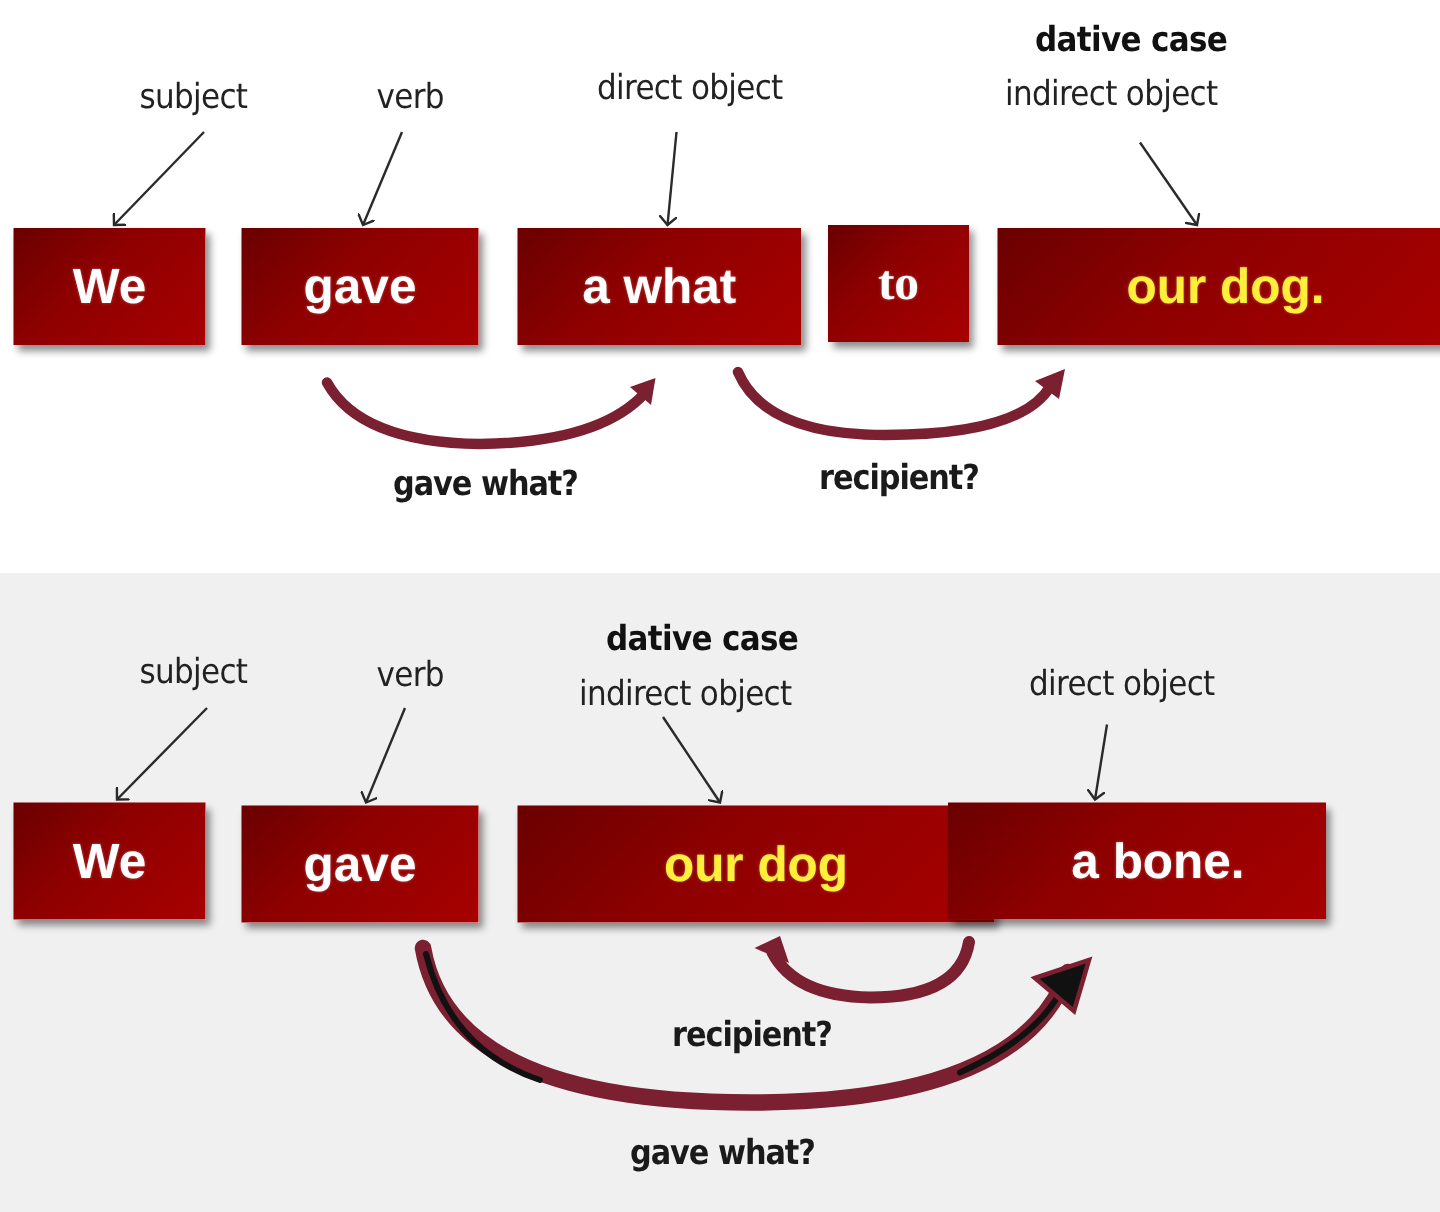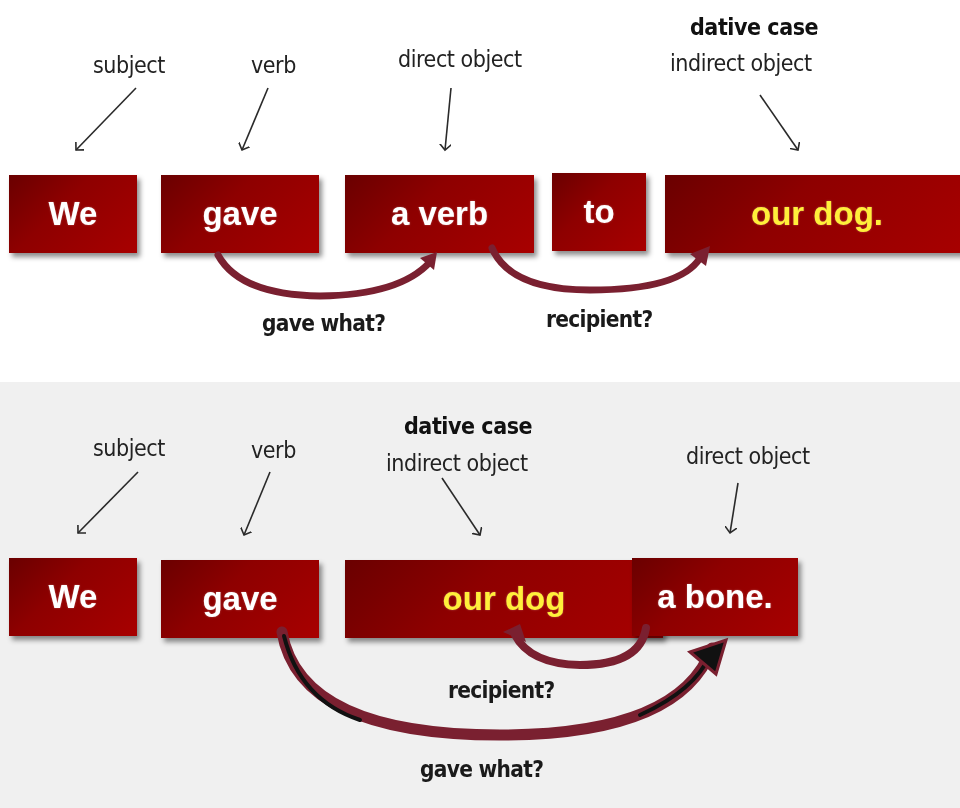--- a/index.html
+++ b/index.html
@@ -11,21 +11,20 @@
     .panel { position: absolute; left: 0; width: 960px; }
     .panel-top { top: 0; height: 382px; background: #ffffff; }
     .panel-bottom { top: 382px; height: 426px; background: #f0f0f0; }
     .box {
       position: absolute; height: 78px;
       background: linear-gradient(135deg, #6a0000 0%, #8e0000 40%, #a80000 100%);
       box-shadow: 3px 4px 5px rgba(0,0,0,0.45);
       display: flex; align-items: center; justify-content: center;
       color: #ffffff; font-weight: bold; font-size: 33px;
       text-shadow: 0 0 2px rgba(255,255,255,0.35);
-      margin-top: 23px;
     }
     .box.yellow { color: #ffef3a; }
     .label {
       position: absolute; color: #222; font-size: 23px; white-space: nowrap;
       font-family: "DejaVu Sans", sans-serif; letter-spacing: -0.5px;
       transform: scaleX(0.9); transform-origin: left top;
     }
     .label.bold { font-weight: bold; color: #111; }
     .qlabel {
       position: absolute; color: #1a1a1a; font-size: 23px; font-weight: bold;
@@ -41,37 +40,37 @@
 <div class="panel panel-bottom"></div>
 
 <span class="label" style="left:93px; top:52px;">subject</span>
 <span class="label" style="left:251px; top:52px;">verb</span>
 <span class="label" style="left:398px; top:46px;">direct object</span>
 <span class="label bold" style="left:690px; top:14px;">dative case</span>
 <span class="label" style="left:670px; top:50px;">indirect object</span>
 
 <div class="box" style="left:9px; top:152px; width:128px;">We</div>
 <div class="box" style="left:161px; top:152px; width:158px;">gave</div>
-<div class="box" style="left:345px; top:152px; width:189px;">a verb</div>
-<div class="box" style="left:552px; top:150px; width:94px;">to</div>
+<div class="box" style="left:345px; top:152px; width:189px;">a what</div>
+<div class="box" style="left:552px; top:150px; width:94px;font-family:Liberation Serif, serif;">to</div>
 <div class="box yellow" style="left:665px; top:152px; width:304px;">our dog.</div>
 
 <span class="qlabel" style="left:262px; top:310px;">gave what?</span>
 <span class="qlabel" style="left:546px; top:306px;">recipient?</span>
 
 <span class="label" style="left:93px; top:435px;">subject</span>
 <span class="label" style="left:251px; top:437px;">verb</span>
 <span class="label bold" style="left:404px; top:413px;">dative case</span>
 <span class="label" style="left:386px; top:450px;">indirect object</span>
 <span class="label" style="left:686px; top:443px;">direct object</span>
 
 <div class="box" style="left:9px; top:535px; width:128px;">We</div>
 <div class="box" style="left:161px; top:537px; width:158px;">gave</div>
 <div class="box yellow" style="left:345px; top:537px; width:318px;">our dog</div>
-<div class="box" style="left:632px; top:535px; width:166px;">a bone.</div>
+<div class="box" style="left:632px; top:535px; width:224px;padding-left:28px;">a bone.</div>
 
 <span class="qlabel" style="left:448px; top:677px;">recipient?</span>
 <span class="qlabel" style="left:420px; top:756px;">gave what?</span>
 
 <svg class="overlay" viewBox="0 0 960 808">
   <defs>
     <marker id="thinhead" markerWidth="12" markerHeight="12" refX="6" refY="6" orient="auto" markerUnits="userSpaceOnUse">
       <path d="M0,0 L6,6 L0,12" fill="none" stroke="#2a2a2a" stroke-width="1.6"></path>
     </marker>
   </defs>

